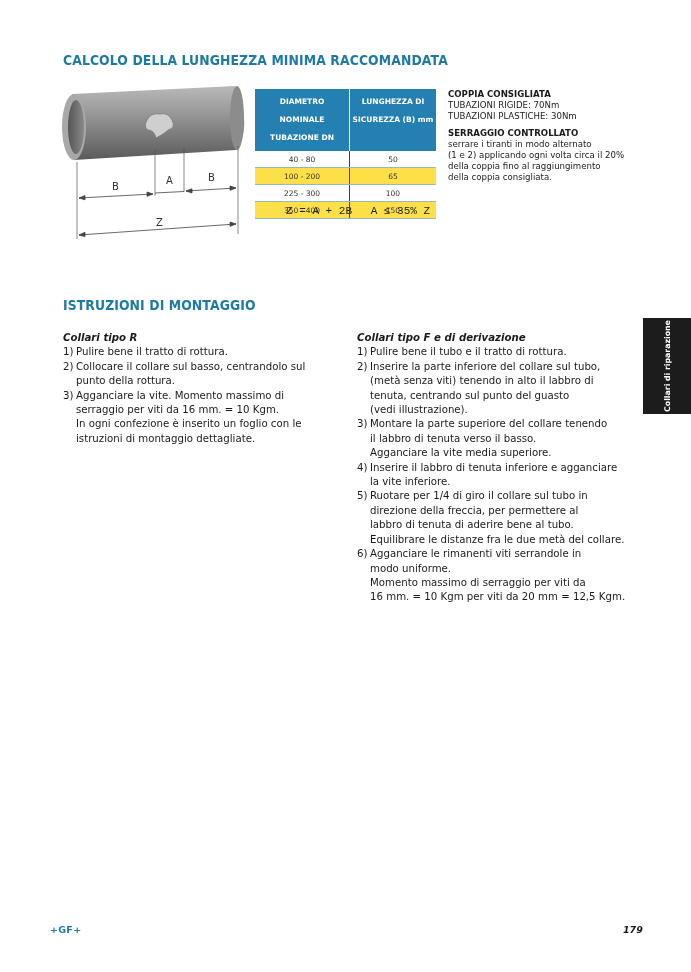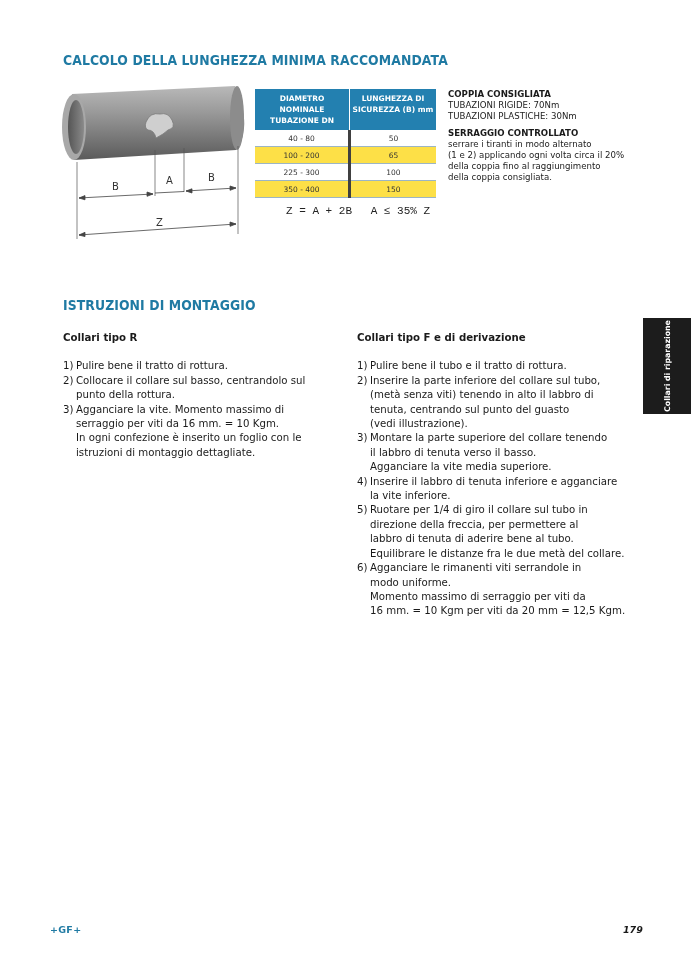--- a/index.html
+++ b/index.html
@@ -46,35 +46,35 @@
       top: 89px;
       width: 181px;
       border-collapse: collapse;
       font-family: "DejaVu Sans", sans-serif;
     }
     #dn-table th {
       background: #2380b0;
       color: #ffffff;
       font-size: 7.5px;
       font-weight: bold;
-      line-height: 11px;
+      line-height: 18px;
       padding: 4px 2px;
       text-align: center;
       border-right: 1px solid #ffffff;
       vertical-align: top;
     }
     #dn-table th:last-child { border-right: none; }
     #dn-table td {
       font-size: 7.5px;
       text-align: center;
       height: 16px;
       padding: 0;
       color: #333;
       border-bottom: 1px solid #9cb5c4;
-      border-right: 3px solid #404040;
+      border-right: 1px solid #404040;
     }
     #dn-table td:last-child { border-right: none; }
     #dn-table tr.even td { background: #fde047; }
     #dn-table tr.odd td { background: #ffffff; }
     #dn-table th.c1 { width: 90px; }
 
     #formula {
       position: absolute;
       left: 286px;
       top: 205px;
@@ -108,21 +108,21 @@
       position: absolute;
       font-size: 10.2px;
       line-height: 14.4px;
       color: #1a1a1a;
     }
     #colR { left: 63px; top: 331px; width: 270px; }
     #colF { left: 357px; top: 331px; width: 285px; }
     .col .subhead {
       font-weight: bold;
       font-size: 10.2px;
-      margin-bottom: 14px;
+      font-style: italic;
     }
     .col ol {
       list-style: none;
       margin: 0;
       padding: 0;
     }
     .col li {
       position: relative;
       padding-left: 13px;
       white-space: pre-line;

